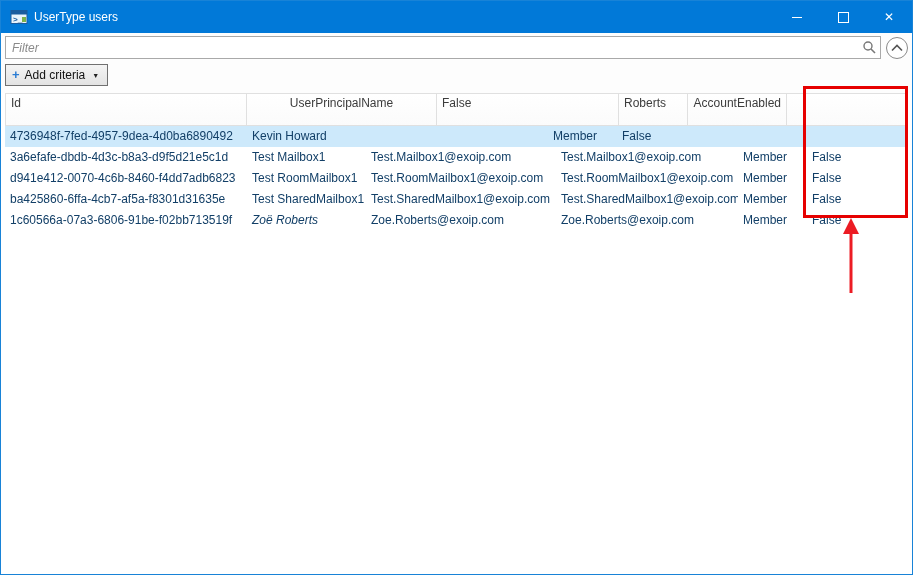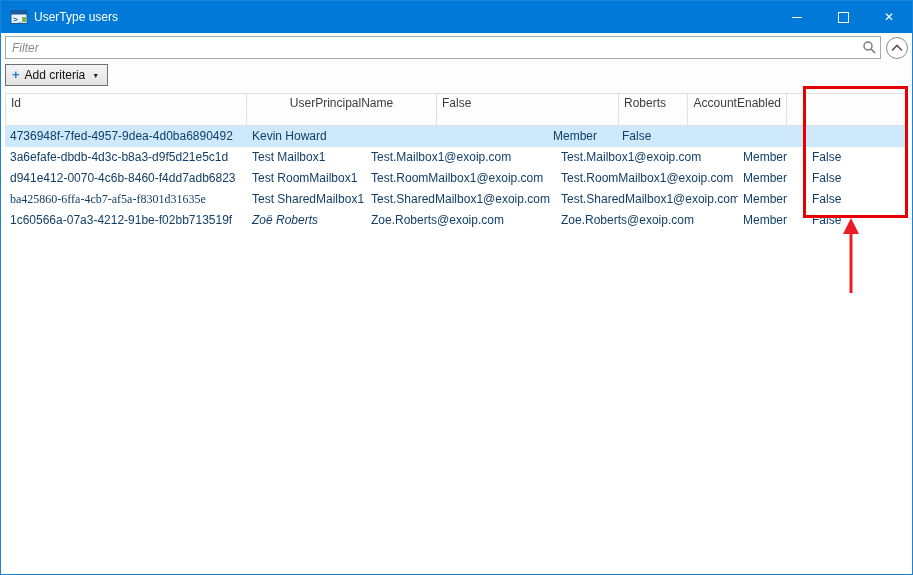--- a/index.html
+++ b/index.html
@@ -150,29 +150,29 @@
         </div>
         <div class="grid-row">
           <div class="gcell" style="width: 242px;">d941e412-0070-4c6b-8460-f4dd7adb6823</div>
           <div class="gcell" style="width: 119px;">Test RoomMailbox1</div>
           <div class="gcell" style="width: 190px;">Test.RoomMailbox1@exoip.com</div>
           <div class="gcell" style="width: 182px;">Test.RoomMailbox1@exoip.com</div>
           <div class="gcell" style="width: 69px;">Member</div>
           <div class="gcell" style="width: 99px;">False</div>
         </div>
         <div class="grid-row">
-          <div class="gcell" style="width: 242px; font-family: Liberation Serif, serif;">ba425860-6ffa-4cb7-af5a-f8301d31635e</div>
+          <div class="gcell" style="width: 242px;">ba425860-6ffa-4cb7-af5a-f8301d31635e</div>
           <div class="gcell" style="width: 119px;">Test SharedMailbox1</div>
           <div class="gcell" style="width: 190px;">Test.SharedMailbox1@exoip.com</div>
           <div class="gcell" style="width: 182px;">Test.SharedMailbox1@exoip.com</div>
           <div class="gcell" style="width: 69px;">Member</div>
           <div class="gcell" style="width: 99px;">False</div>
         </div>
         <div class="grid-row">
-          <div class="gcell" style="width: 242px;">1c60566a-07a3-4212-91be-f02bb713519f</div>
+          <div class="gcell" style="width: 242px;">1c60566a-07a3-6806-91be-f02bb713519f</div>
           <div class="gcell" style="width: 119px; font-style: italic;">Zoë Roberts</div>
           <div class="gcell" style="width: 190px;">Zoe.Roberts@exoip.com</div>
           <div class="gcell" style="width: 182px;">Zoe.Roberts@exoip.com</div>
           <div class="gcell" style="width: 69px;">Member</div>
           <div class="gcell" style="width: 99px;">False</div>
         </div>
       </div>
   </div>
 
   <div class="anno-box" style="border-color: rgb(230, 0, 0);"></div>

